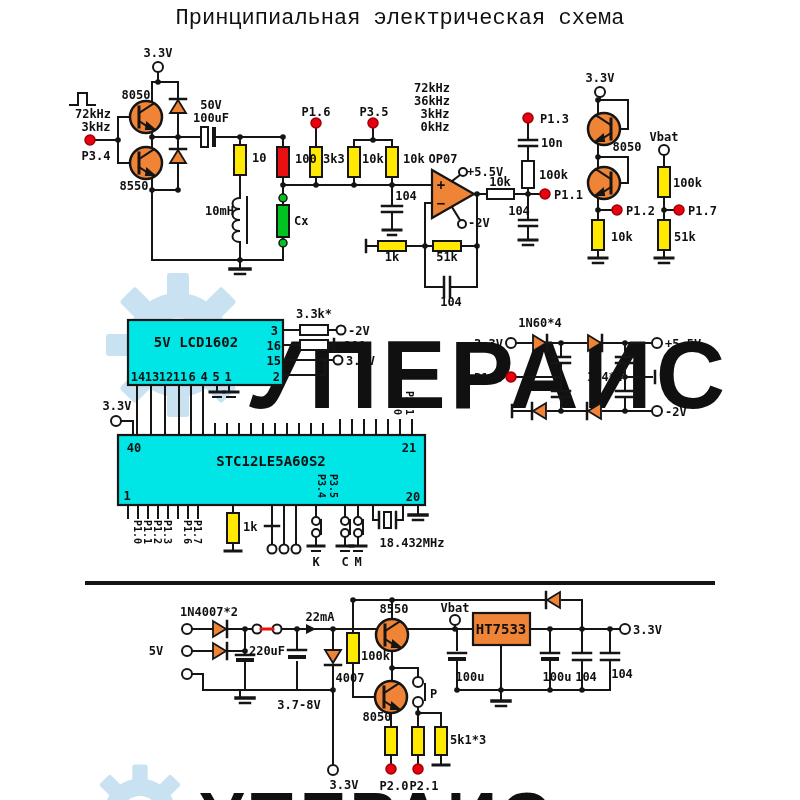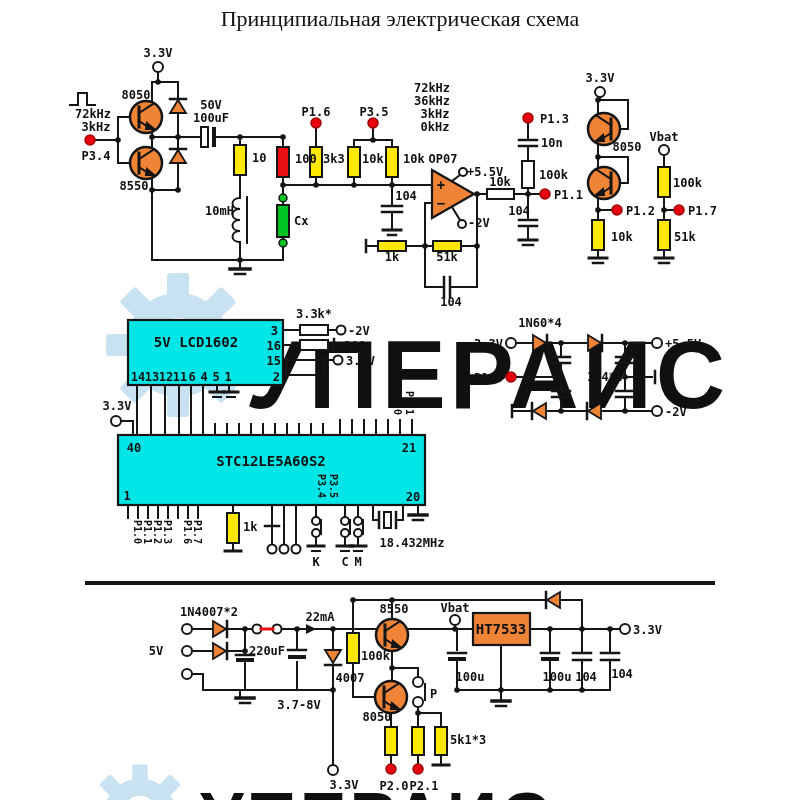--- a/index.html
+++ b/index.html
@@ -1,19 +1,19 @@
 <!DOCTYPE html>
 <html><head>
 <meta charset="utf-8">
 <style>
   html,body{margin:0;padding:0;background:#fff;}
   .page{position:relative;width:800px;height:800px;background:#ffffff;overflow:hidden;
         font-family:"DejaVu Sans Mono",monospace;}
   .title{position:absolute;top:6px;left:0;right:0;text-align:center;
-         font-family:Liberation Serif, serif;font-size:22px;color:#111;}
+         font-family:Liberation Mono, monospace;font-size:22px;color:#111;}
   .wm{position:absolute;top:0;left:0;width:800px;height:800px;z-index:0;}
   .schem{position:absolute;top:0;left:0;width:800px;height:800px;z-index:1;}
   svg text{font-family:"DejaVu Sans Mono",monospace;font-weight:bold;fill:#101010;}
   .wmtext{font-family:"Liberation Sans",sans-serif;font-weight:bold;}
 </style>
 </head>
 <body>
 
 <div class="page">
 

